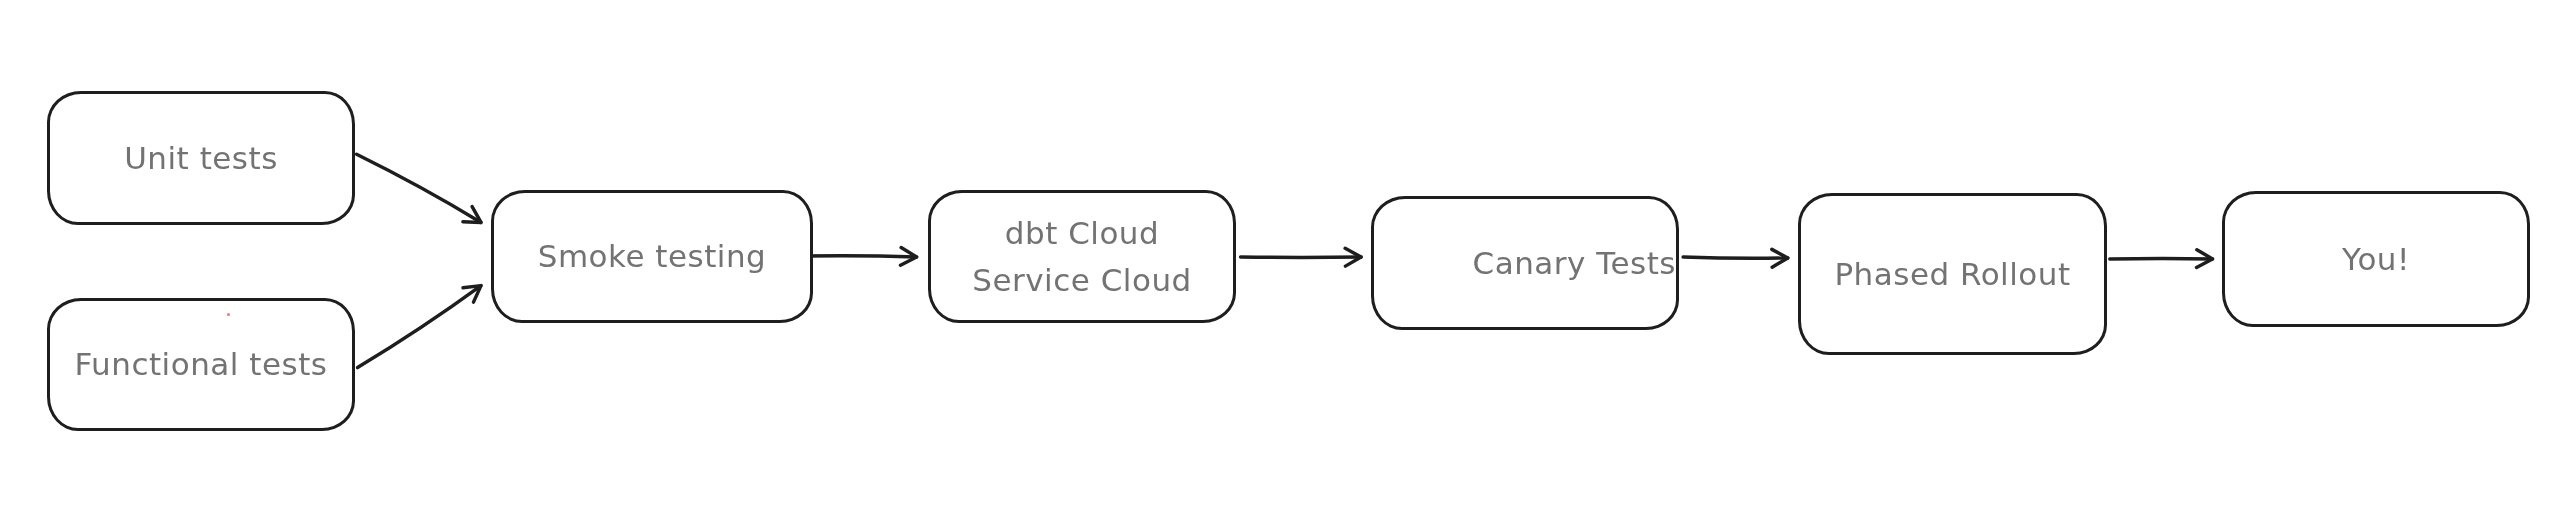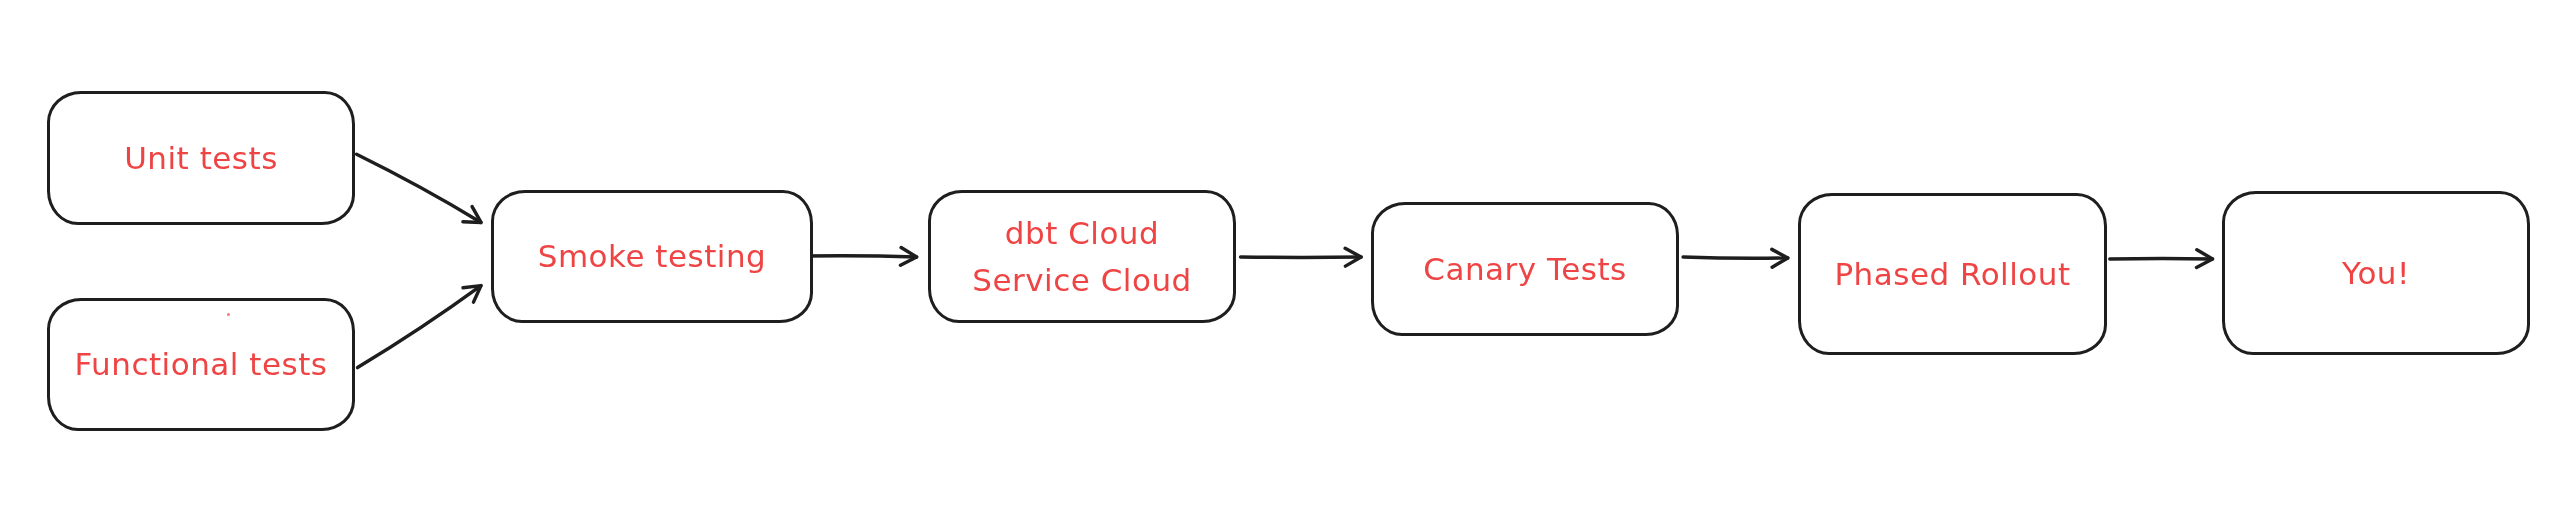--- a/index.html
+++ b/index.html
@@ -27,39 +27,39 @@
   .node {
     position: absolute;
     box-sizing: border-box;
     border: 3.5px solid #1e1e1e;
     background: #ffffff;
     display: flex;
     flex-direction: column;
     align-items: center;
     justify-content: center;
     text-align: center;
-    color: #ef4444;
+    color: #737373;
     font-size: 31px;
     line-height: 47px;
     letter-spacing: 0.5px;
     
     border-radius: 34px 30px 33px 31px / 31px 33px 30px 34px;
   }
   .node-line {
     display: block;
     white-space: nowrap;
   }
   
   #node-unit-tests        { left: 47px;   top: 91px;  width: 308px; height: 134px; }
   #node-functional-tests  { left: 47px;   top: 298px; width: 308px; height: 133px; justify-content: center; }
   #node-smoke-testing     { left: 491px;  top: 190px; width: 322px; height: 133px; }
   #node-dbt-cloud         { left: 928px;  top: 190px; width: 308px; height: 133px; align-items: center; }
-  #node-canary-tests      { left: 1371px; top: 202px; width: 308px; height: 134px; }
+  #node-canary-tests      { left: 1371px; top: 196px; width: 308px; height: 134px; align-items: flex-end; }
   #node-phased-rollout    { left: 1798px; top: 193px; width: 309px; height: 162px; }
-  #node-you               { left: 2222px; top: 191px; width: 308px; height: 164px; text-align: center; }
+  #node-you               { left: 2222px; top: 191px; width: 308px; height: 136px; text-align: center; }
   .stray-dot {
     position: absolute;
     left: 227px;
     top: 313px;
     width: 3px;
     height: 3px;
     border-radius: 50%;
     background: #e03131;
     opacity: 0.65;
   }

